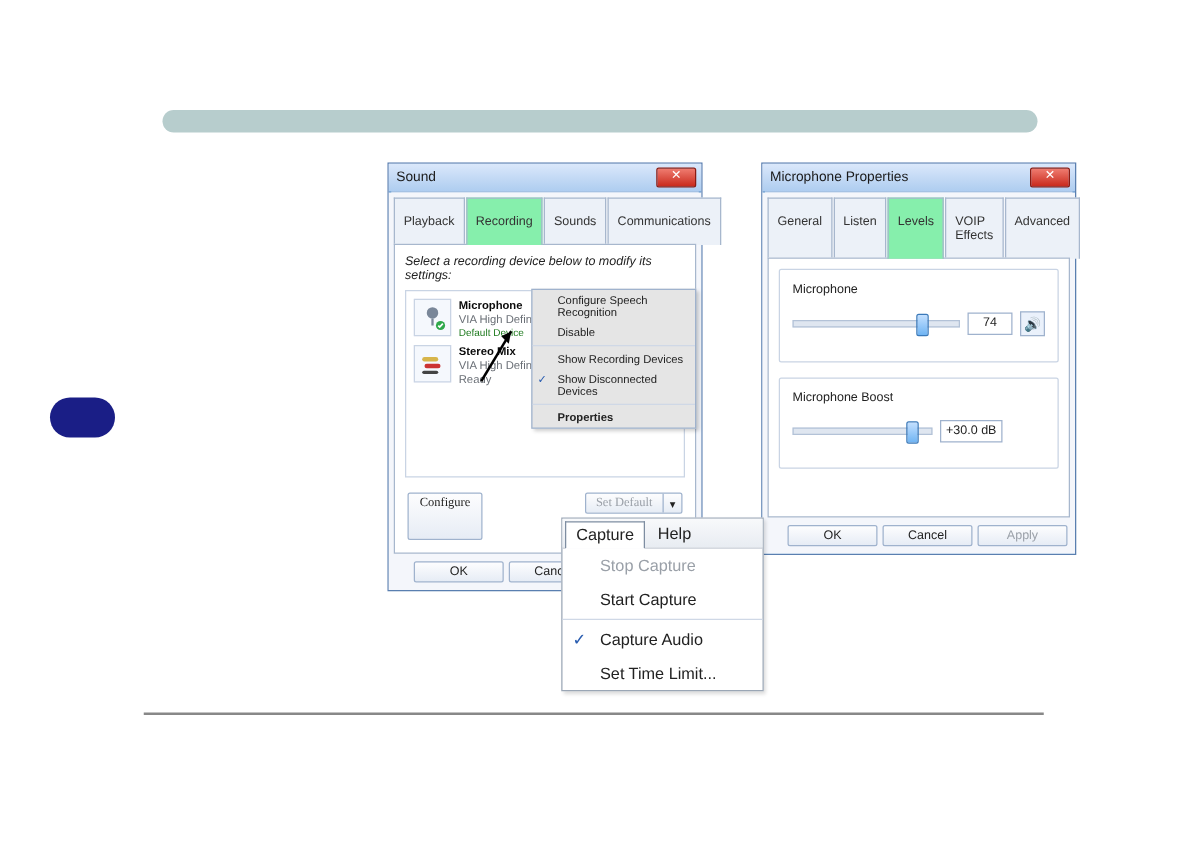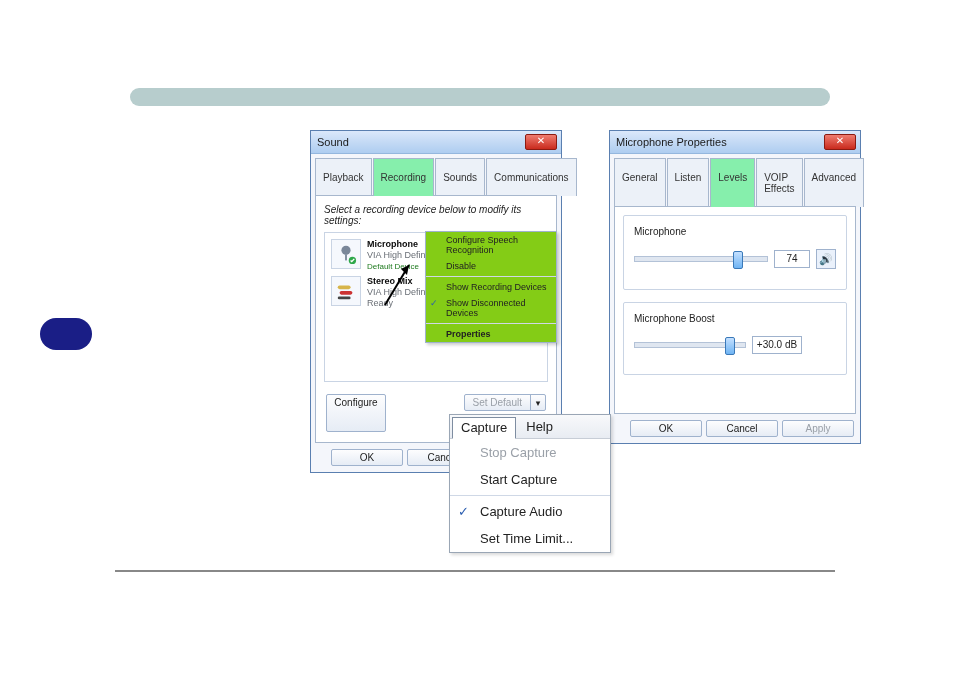--- a/index.html
+++ b/index.html
@@ -106,21 +106,21 @@
     display: flex; align-items: center; justify-content: center;
   }
   .devtext { font-size: 9px; line-height: 11px; }
   .devtext .dname { font-weight: 600; color: #0a0a0a; }
   .devtext .dsub  { color: #6a6f76; }
   .devtext .ddef  { color: #1e7a1e; font-size: 8px; }
   .ctxmenu {
     position: absolute;
     left: 100px; top: -2px;
     width: 130px;
-    background: #84cc16;
+    background: #e5e5e5;
     border: 1px solid #9fb2cd;
     box-shadow: 2px 2px 3px rgba(0,0,0,.2);
     font-size: 9px;
   }
   .ctxmenu .mi { padding: 3px 6px 3px 20px; position: relative; cursor: pointer; }
   .ctxmenu .sep { border-top: 1px solid #cfd8e6; margin: 2px 0; }
   .ctxmenu .mi .chk { position: absolute; left: 4px; top: 3px; color: #2a5db0; }
   .ctxmenu .mi.bold { font-weight: 600; }
   .arrowsvg { position: absolute; left: 54px; top: 26px; }
   .btnrow { display: flex; gap: 4px; justify-content: flex-end; padding: 6px 2px 2px; }
@@ -264,21 +264,21 @@
           <div class="sep"></div>
           <div class="mi bold">Properties</div>
         </div>
 
         <svg class="arrowsvg" width="40" height="50">
           <line x1="6" y1="46" x2="30" y2="6" stroke="#000" stroke-width="2"></line>
           <polygon points="30,6 22,10 28,16" fill="#000"></polygon>
         </svg>
       </div>
 
-      <div class="btnrow" style="justify-content:space-between; margin-top:6px;">
+      <div class="btnrow" style="justify-content:space-between; margin-top:6px;font-family:Liberation Serif, serif;">
         <div class="btn small">Configure</div>
         <div style="display:flex; gap:4px;flex-direction:column;">
           <div class="combo">
             <div class="cb-main disabled">Set Default</div>
             <div class="cb-arrow">▾</div>
           </div>
           <div class="btn small">Properties</div>
         </div>
       </div>
     </div>

